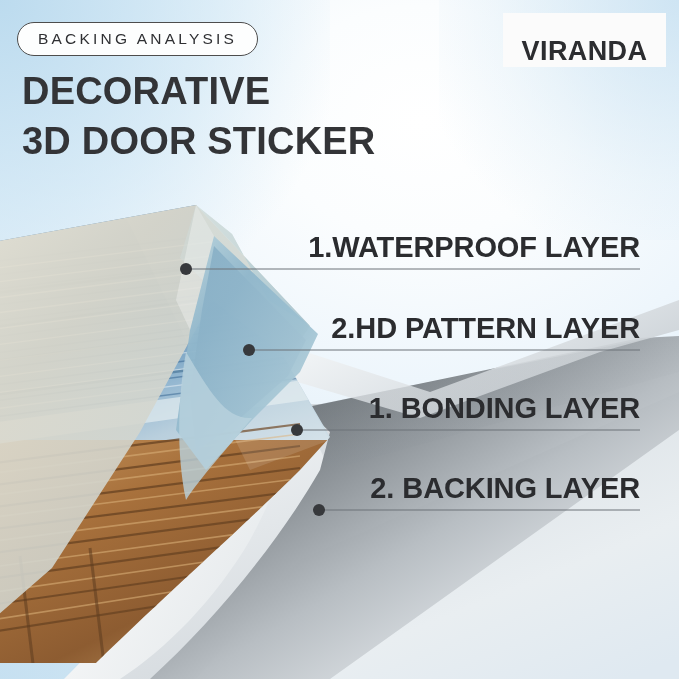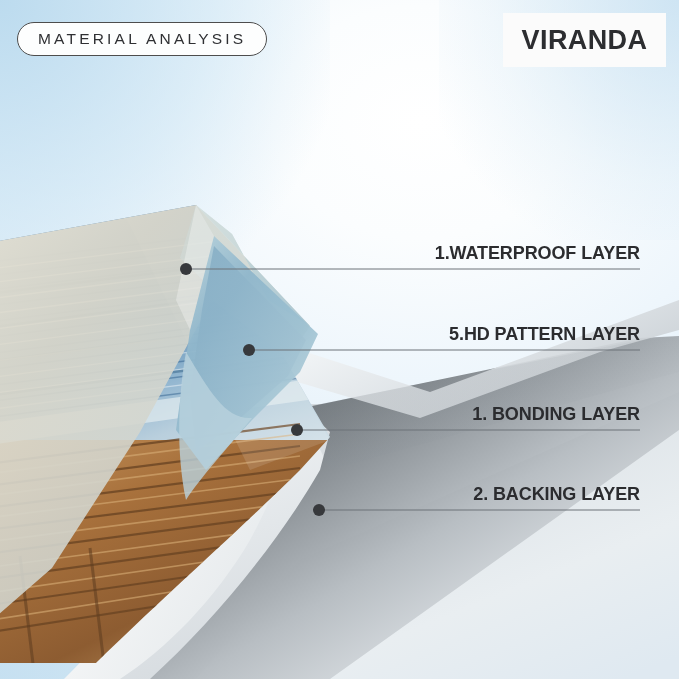--- a/index.html
+++ b/index.html
@@ -57,36 +57,36 @@
     font-weight:700;
     color:#333437;
     letter-spacing:.2px;
     line-height:50px;
     white-space:pre;
   }
   .brand-box{
     position:absolute;left:503px;top:13px;
     width:163px;height:54px;
     background:#fbfbfb;
-    display:flex;align-items:center;justify-content:center;
+    display:flex;align-items:flex-end;justify-content:center;
   }
   .brand-text{
     font-size:27px;font-weight:700;color:#2c2d30;letter-spacing:.4px;
   }
 
   
   #art{position:absolute;left:0;top:0;width:679px;height:679px;}
 
   
   .callout{position:absolute;left:0;top:0;width:679px;height:0;}
   .co-label{
     position:absolute;
     right:39px;
     transform:translateY(-100%);
-    font-size:18px;
+    font-size:29px;
     font-weight:700;
     color:#2b2c2f;
     white-space:nowrap;
     letter-spacing:-.1px;
     padding-bottom:5px;
     margin-left:36px;
   }
 </style>
 </head>
 <body>
@@ -291,27 +291,29 @@
         <circle cx="186" cy="269" r="6" fill="#37393c"></circle>
         <line x1="249" y1="350" x2="640" y2="350" stroke="#6c7379" stroke-width="1"></line>
         <circle cx="249" cy="350" r="6" fill="#37393c"></circle>
         <line x1="297" y1="430" x2="640" y2="430" stroke="#6c7379" stroke-width="1"></line>
         <circle cx="297" cy="430" r="6" fill="#37393c"></circle>
         <line x1="319" y1="510" x2="640" y2="510" stroke="#6c7379" stroke-width="1"></line>
         <circle cx="319" cy="510" r="6" fill="#37393c"></circle>
       </g>
   </svg>
 
-  <div class="badge">MATERIAL ANALYSIS</div>
-
+  <div class="badge">BACKING ANALYSIS</div>
+
+  <div class="headline">DECORATIVE
+3D DOOR STICKER</div>
 
   <div class="brand-box">
     <span class="brand-text">VIRANDA</span>
   </div>
 
   <div id="callout-layer" class="callout">
       <div class="co-label" style="top: 269px;">1.WATERPROOF LAYER</div>
-      <div class="co-label" style="top: 350px;">5.HD PATTERN LAYER</div>
+      <div class="co-label" style="top: 350px;">2.HD PATTERN LAYER</div>
       <div class="co-label" style="top: 430px;">1. BONDING LAYER</div>
       <div class="co-label" style="top: 510px;">2. BACKING LAYER</div>
     </div>
 
 </div>
 
 </body></html>

